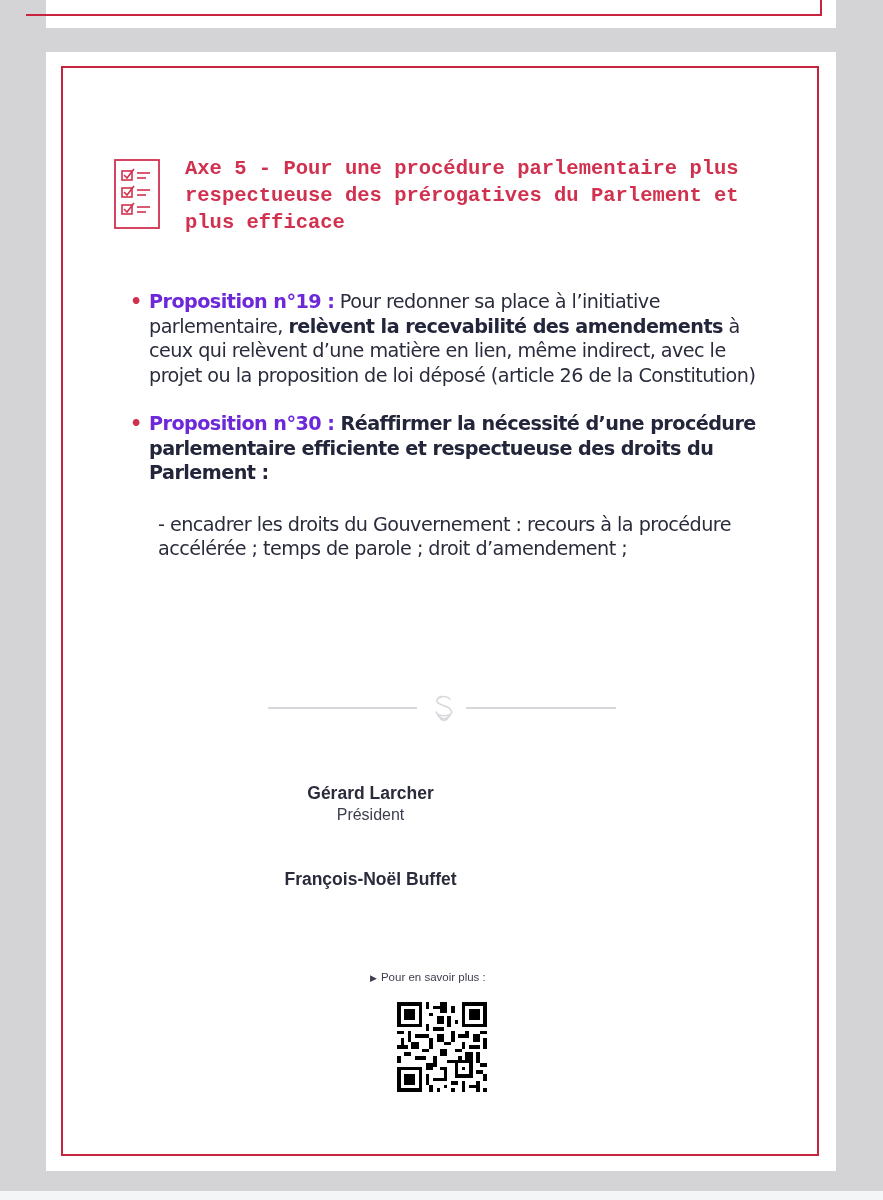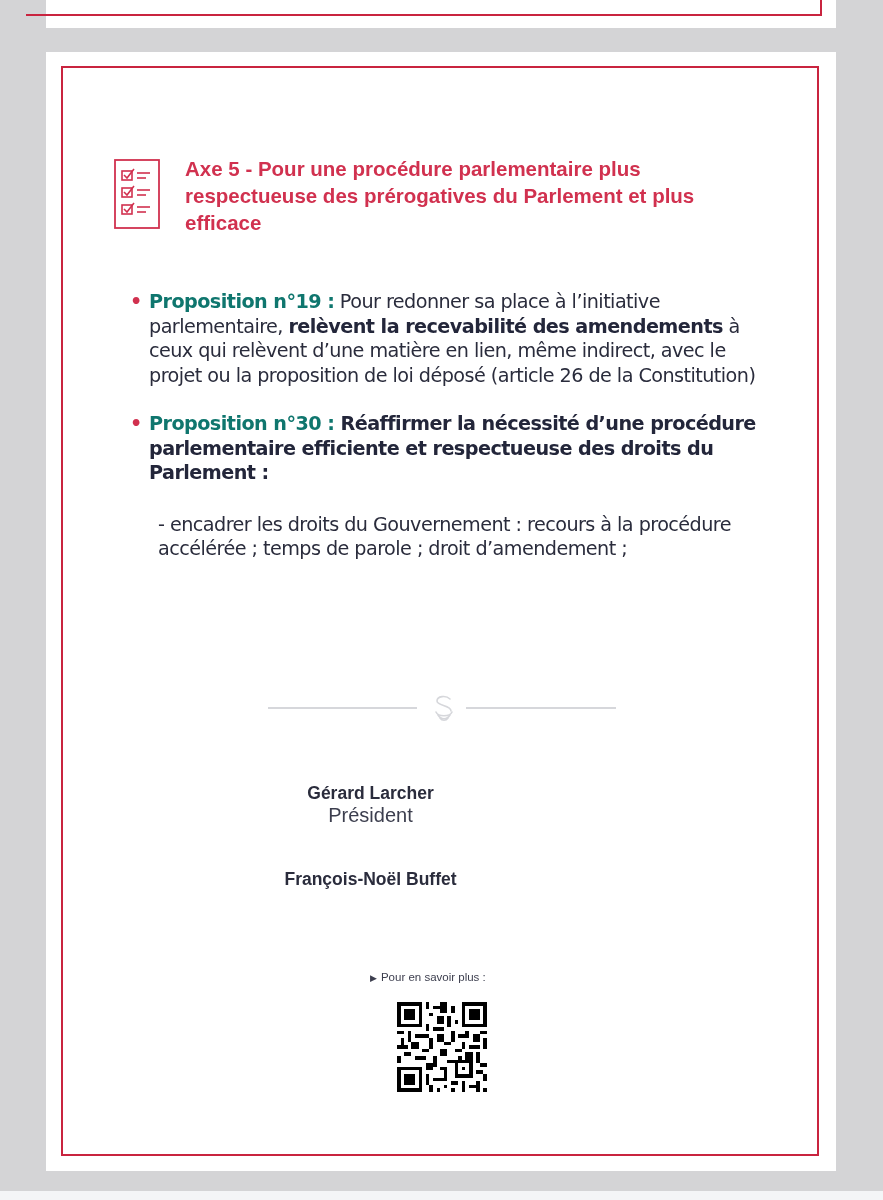--- a/index.html
+++ b/index.html
@@ -24,40 +24,40 @@
   }
   .bottom-bar {
     position: absolute; left: 0; right: 0; top: 1191px; height: 9px;
     background: #f4f5f7;
   }
 
   .axe-icon { position: absolute; left: 114px; top: 159px; width: 46px; height: 70px; }
   .axe-title {
     position: absolute; left: 185px; top: 155px; width: 560px;
     color: #d1314f; font-weight: bold; font-size: 20.5px; line-height: 27px;
-    font-family: Liberation Sans, sans-serif;
+    font-family: Liberation Mono, monospace;
   }
 
   .props { position: absolute; left: 130px; top: 290px; width: 630px; }
   .prop { position: relative; padding-left: 19px; font-size: 19.2px; line-height: 24.5px; color: #2a2c3c; font-family: "DejaVu Sans", sans-serif; letter-spacing: -0.55px; }
   .prop .bullet { position: absolute; left: 0; top: 0; color: #d1314f; font-weight: bold; }
-  .prop .label { color: #0f766e; font-weight: bold; }
+  .prop .label { color: #6d28d9; font-weight: bold; }
   .prop b { color: #23263a; }
   .prop-19 { margin-bottom: 24px; }
   .subitems { margin-top: 27px; margin-left: 9px; }
   .subitem { margin-bottom: 21px; }
 
   .divider { position: absolute; top: 693px; left: 266px; width: 352px; height: 30px; }
   .divider .line-l { position: absolute; left: 2px; top: 14px; width: 149px; height: 2px; background: #d6d7db; }
   .divider .line-r { position: absolute; left: 200px; top: 14px; width: 150px; height: 2px; background: #d6d7db; }
   .divider .logo { position: absolute; left: 163px; top: 0; width: 30px; height: 30px; }
 
   .sign { position: absolute; left: 0; width: 741px; text-align: center; color: #2a2c3c; }
   .sign .name { font-weight: bold; font-size: 17.5px; line-height: 22px; color: #2a2c3c; }
-  .sign .role { font-size: 20px; line-height: 22px; color: #3c3e4e; }
+  .sign .role { font-size: 16px; line-height: 22px; color: #3c3e4e; }
   .sign-1 { top: 782px; }
   .sign-2 { top: 868px; }
 
   .more { position: absolute; left: 370px; top: 971px; font-size: 11.5px; color: #3c3e4e; }
   .more .tri { font-size: 9px; margin-right: 4px; }
   .qr { position: absolute; left: 397px; top: 1002px; width: 90px; height: 90px; }
 </style>
 </head>
 <body>
 

